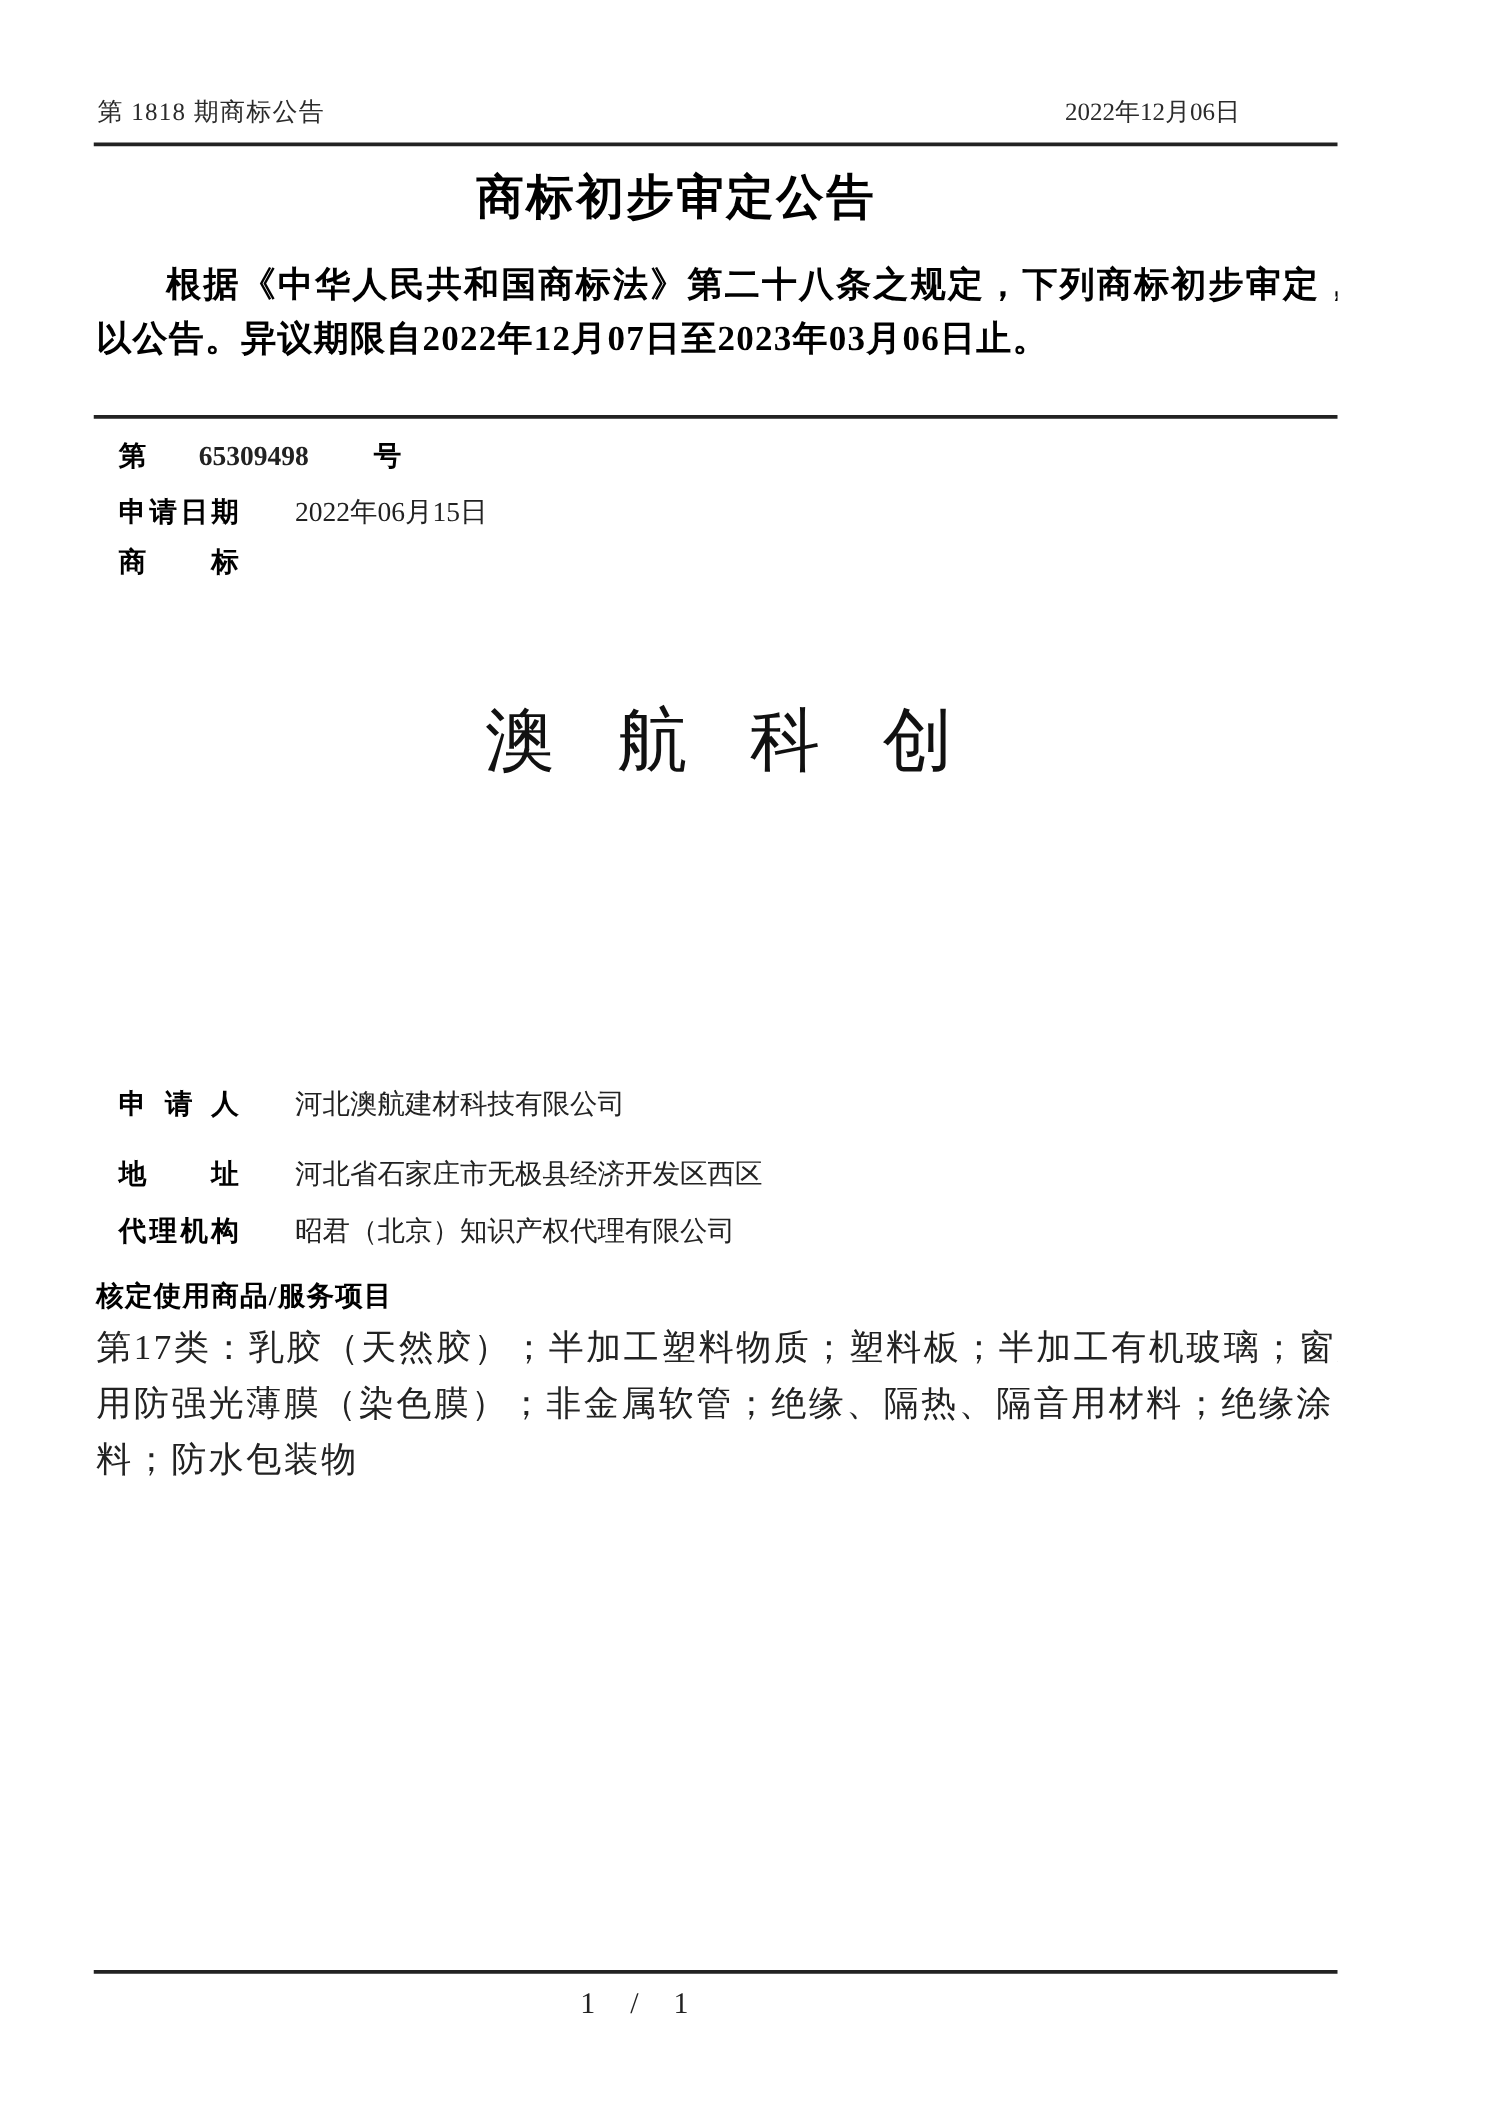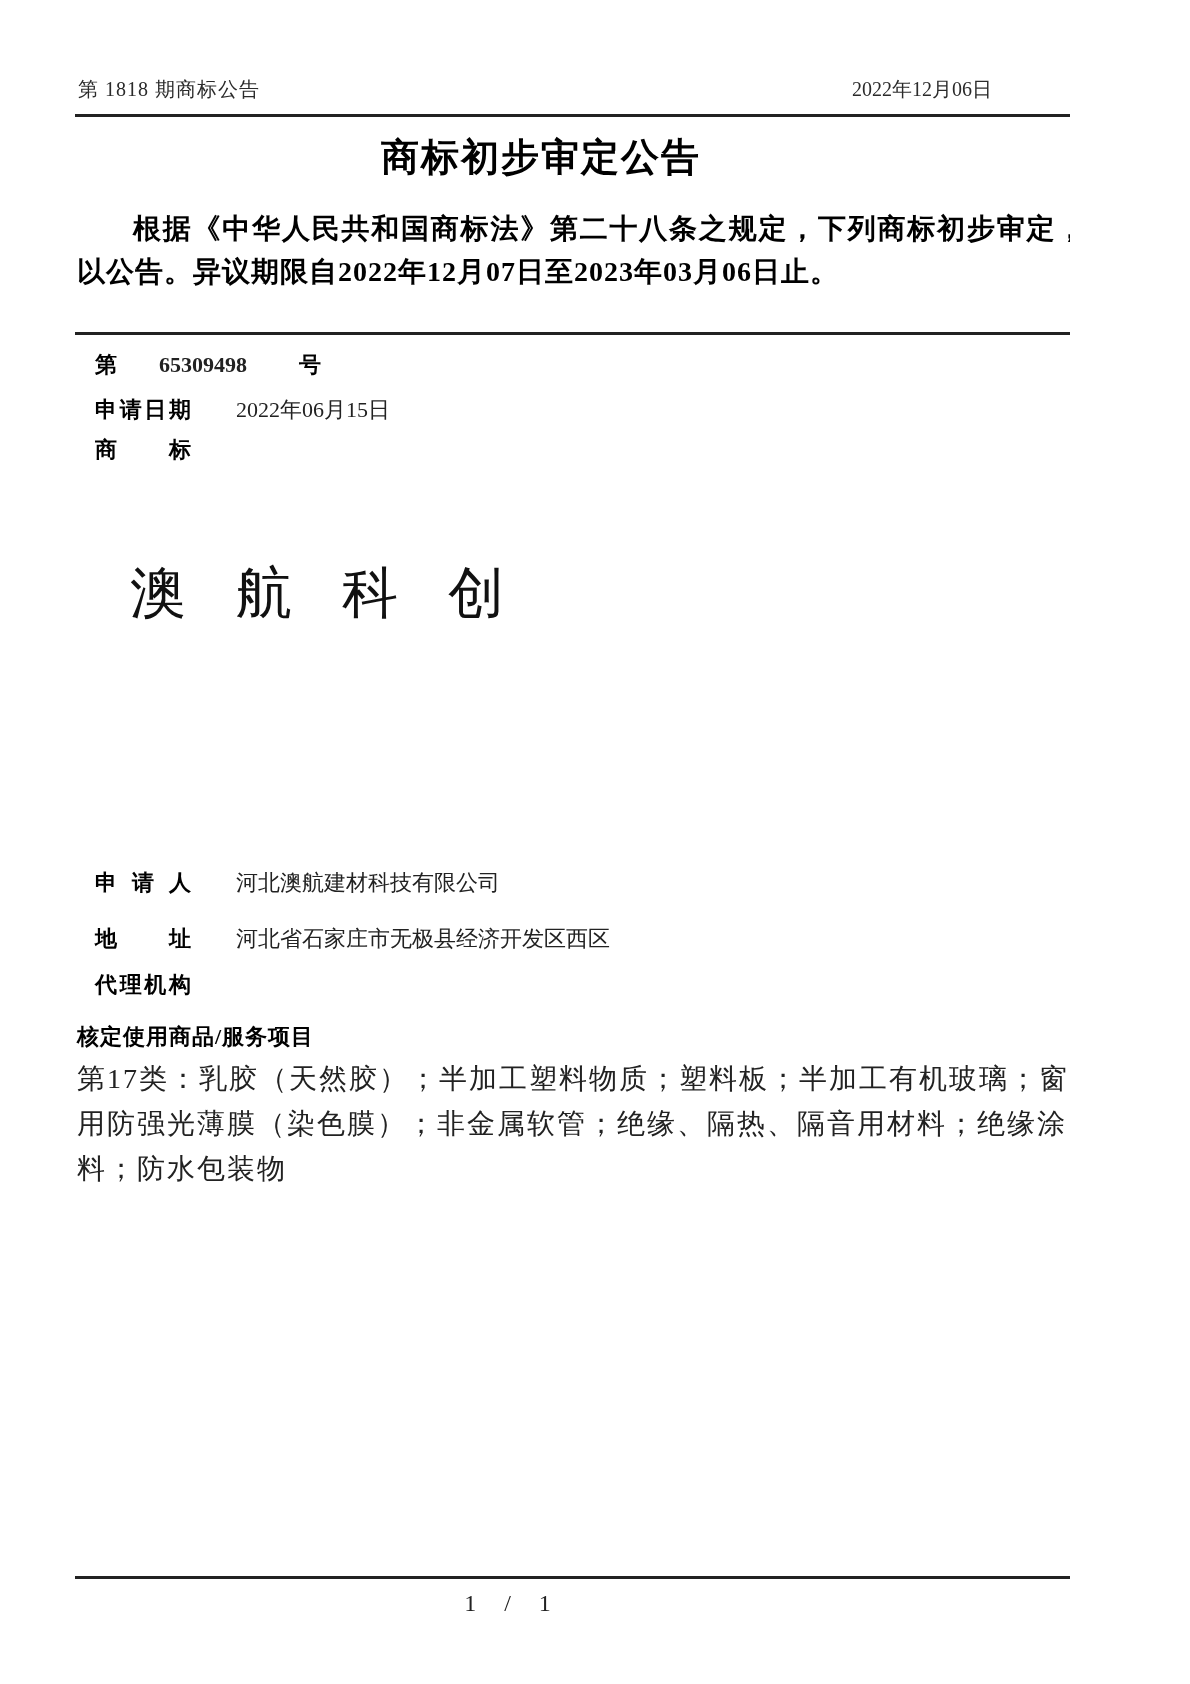--- a/index.html
+++ b/index.html
@@ -72,21 +72,21 @@
   .row-regno .suffix{margin-left:52px;font-weight:bold;color:#000;}
   .row-regno .prefix{font-weight:bold;color:#000;}
   .row-appdate{top:395px;}
   .row-mark{top:435px;}
   .row-applicant{top:868px;}
   .row-address{top:924px;}
   .row-agent{top:970px;}
   
   .trademark{
     top:556px;left:0;right:0;
-    text-align:left;
+    text-align:center;
     font-size:56px;
     letter-spacing:50px;
     padding-left:130px;
     line-height:75px;
     color:#111;
     white-space:nowrap;
     font-family:Liberation Serif, serif;
   }
   
   .goods-heading{
@@ -172,20 +172,21 @@
     <span class="value">河北省石家庄市无极县经济开发区西区</span>
   </div>
 
   <div class="row row-agent">
     <span class="label">
         <span>代</span>
         <span>理</span>
         <span>机</span>
         <span>构</span>
       </span>
+    <span class="value">昭君（北京）知识产权代理有限公司</span>
   </div>
 
   <div class="abs goods-heading">核定使用商品/服务项目</div>
   <div class="abs goods-text">第17类：乳胶（天然胶）；半加工塑料物质；塑料板；半加工有机玻璃；窗户用防强光薄膜（染色膜）；非金属软管；绝缘、隔热、隔音用材料；绝缘涂料；防水包装物</div>
 
   <div class="rule ftr-rule"></div>
   <div class="abs footer">
     <span>1</span><span class="sep">/</span><span>1</span>
   </div>
 

